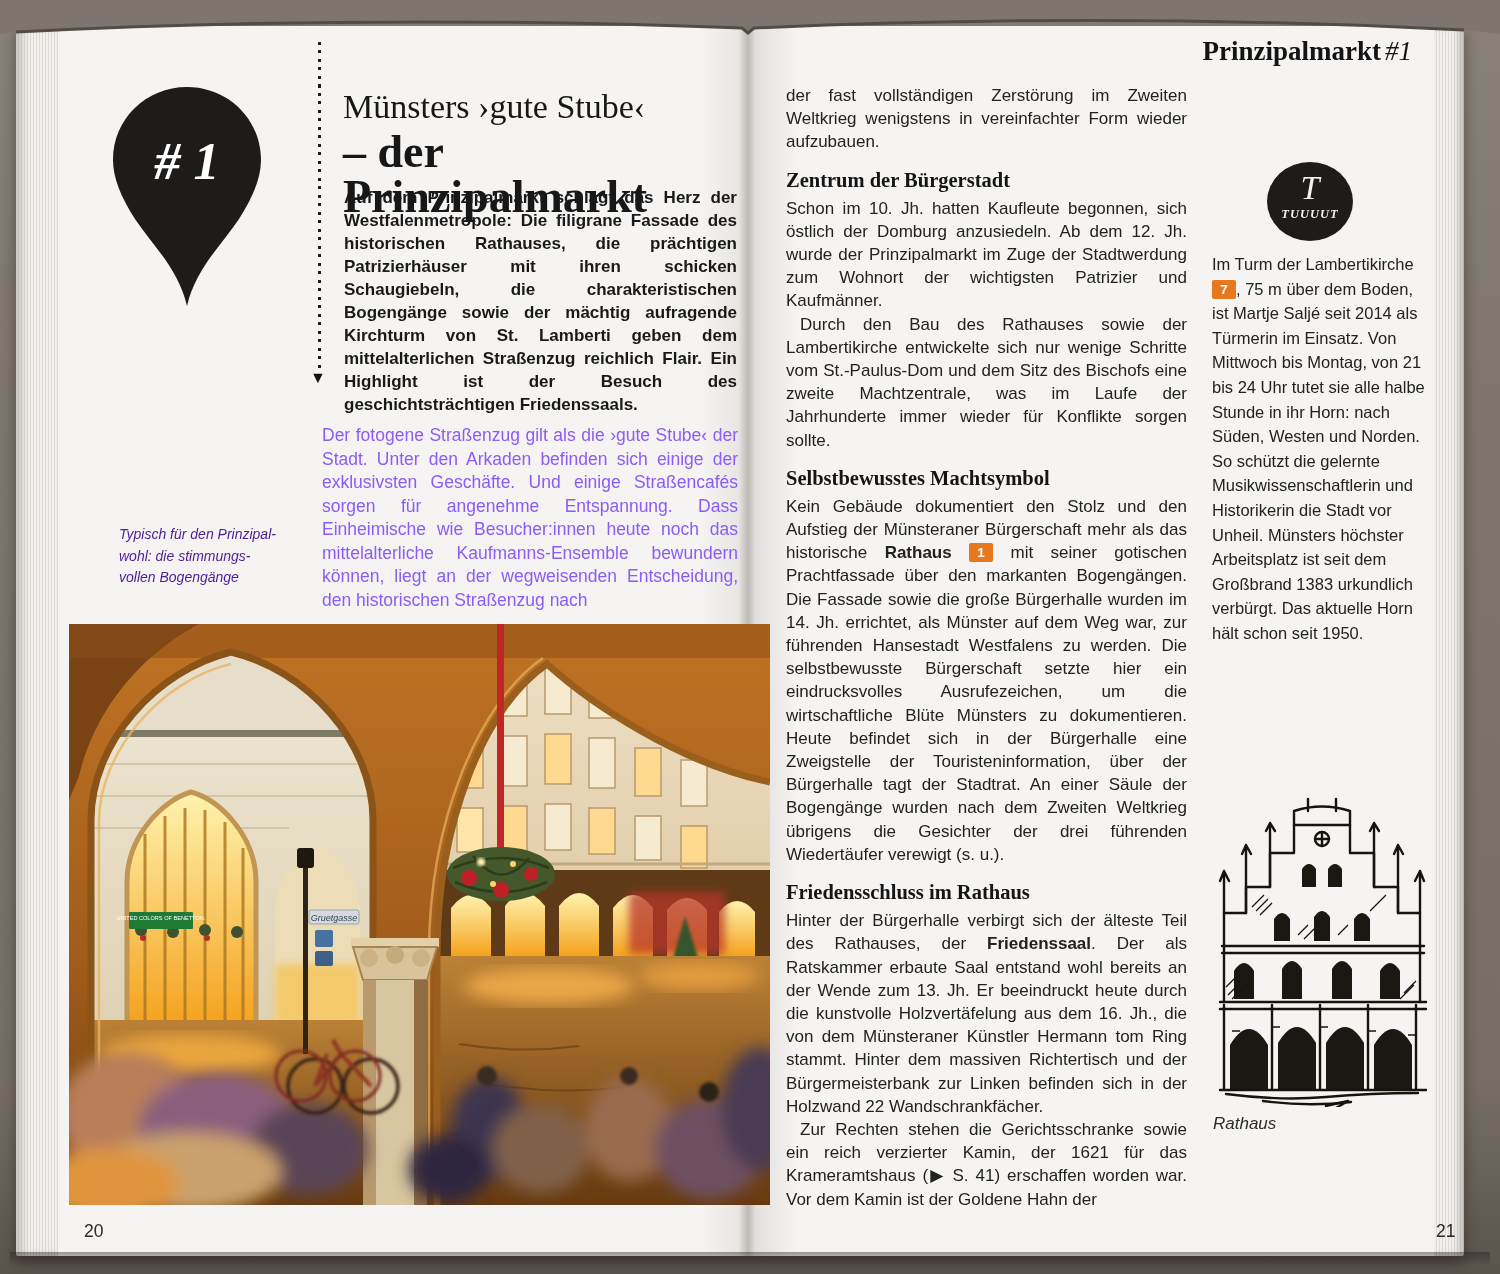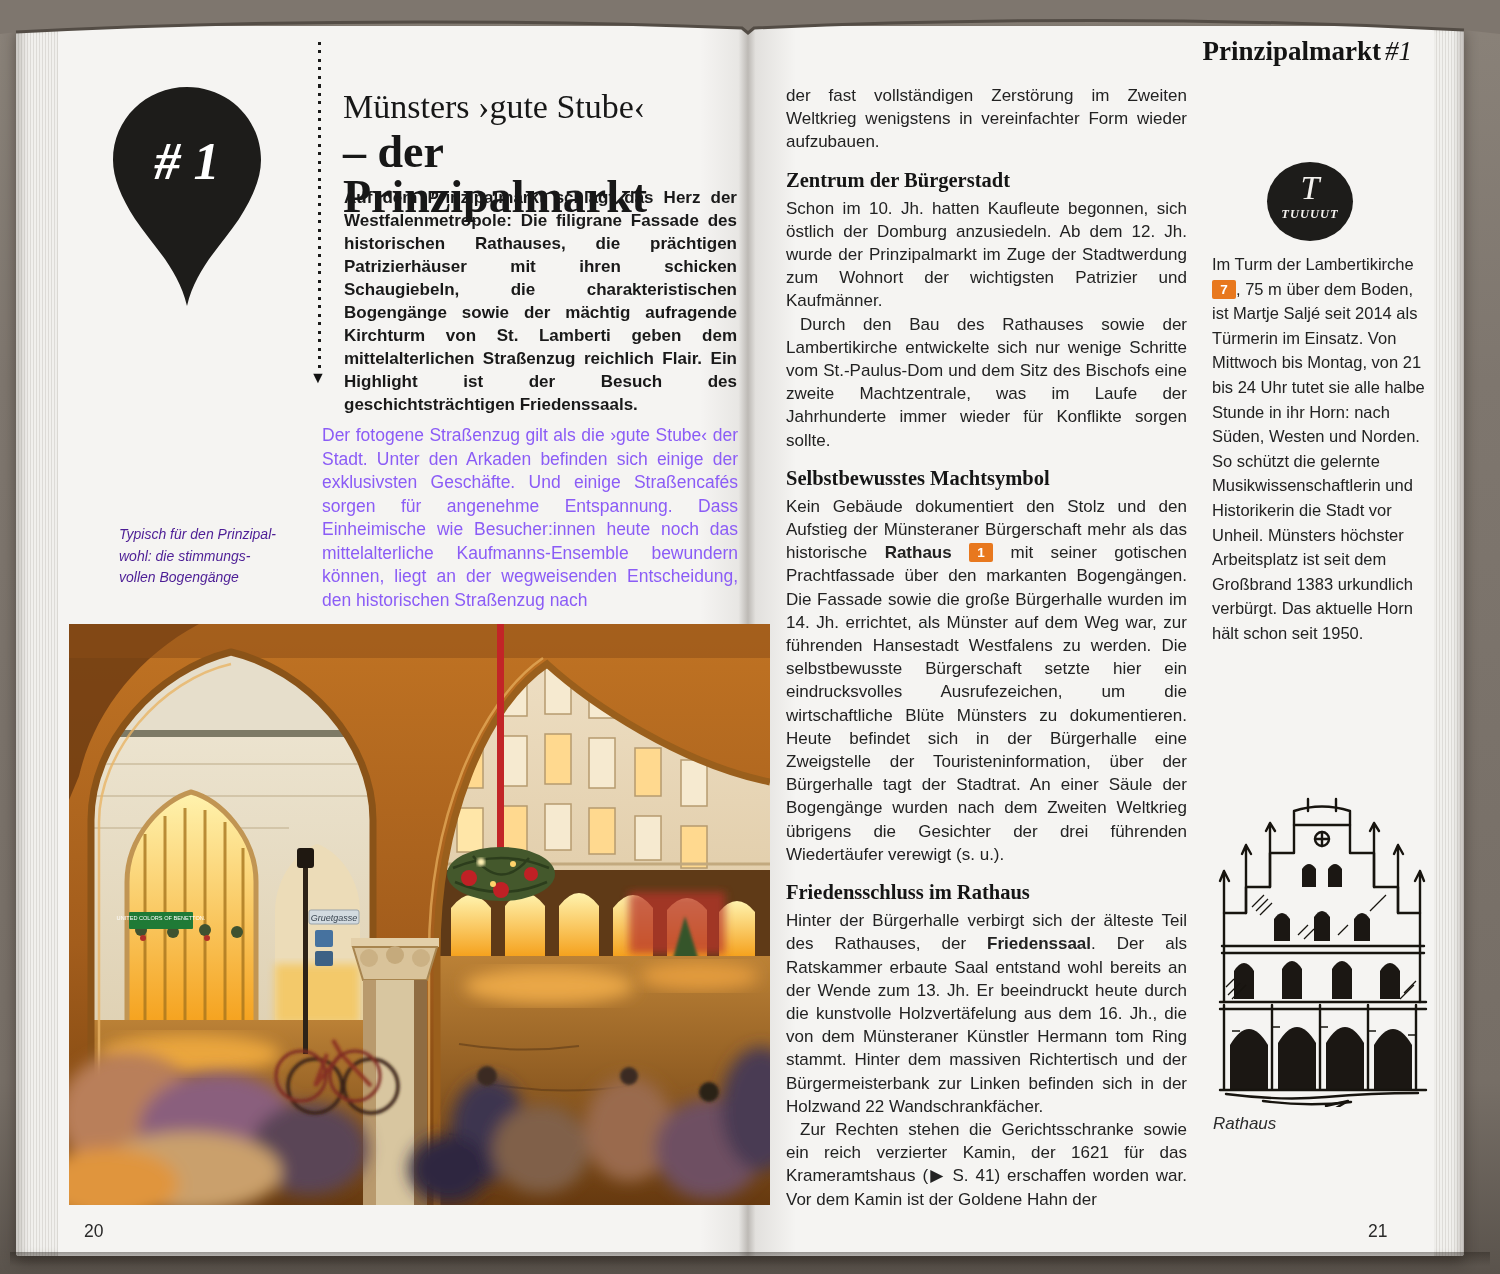--- a/index.html
+++ b/index.html
@@ -43,21 +43,21 @@
   .title .t2{font-size:46px;font-weight:bold;display:block;}
   .intro{position:absolute;left:344px;top:186px;width:393px;
     font-size:17px;line-height:23px;font-weight:bold;text-align:justify;color:#191919;}
   .leftbody{position:absolute;left:322px;top:424px;width:416px;
     font-size:17.5px;line-height:23.5px;text-align:justify;color:#8b5cf6;}
   .caption{position:absolute;left:83px;top:524px;width:215px;
     font-style:italic;font-size:14px;line-height:21.5px;color:#4c1d95;margin-left:36px;}
   .photo{position:absolute;left:45px;top:624px;width:701px;height:581px;overflow:hidden;margin-left:24px;}
   .pageno{position:absolute;font-size:17.5px;color:#2a2a2a;}
   .pageno.left{left:84px;top:1221px;}
-  .pageno.right{left:1368px;top:1221px;}
+  .pageno.right{left:1436px;top:1221px;}
 
   
   .rheader{position:absolute;left:1000px;top:36px;width:412px;text-align:right;
     font-family:"Liberation Serif","DejaVu Serif",serif;font-size:27px;color:#141414;}
   .rheader .ht{font-weight:bold;}
   .rheader .hn{font-style:italic;font-weight:normal;padding-left:4px;}
   .maincol{position:absolute;left:786px;top:84px;width:401px;
     font-size:17px;line-height:23.2px;text-align:justify;color:#222;}
   .maincol p{margin:0;}
   .maincol p.ind{text-indent:14px;}

